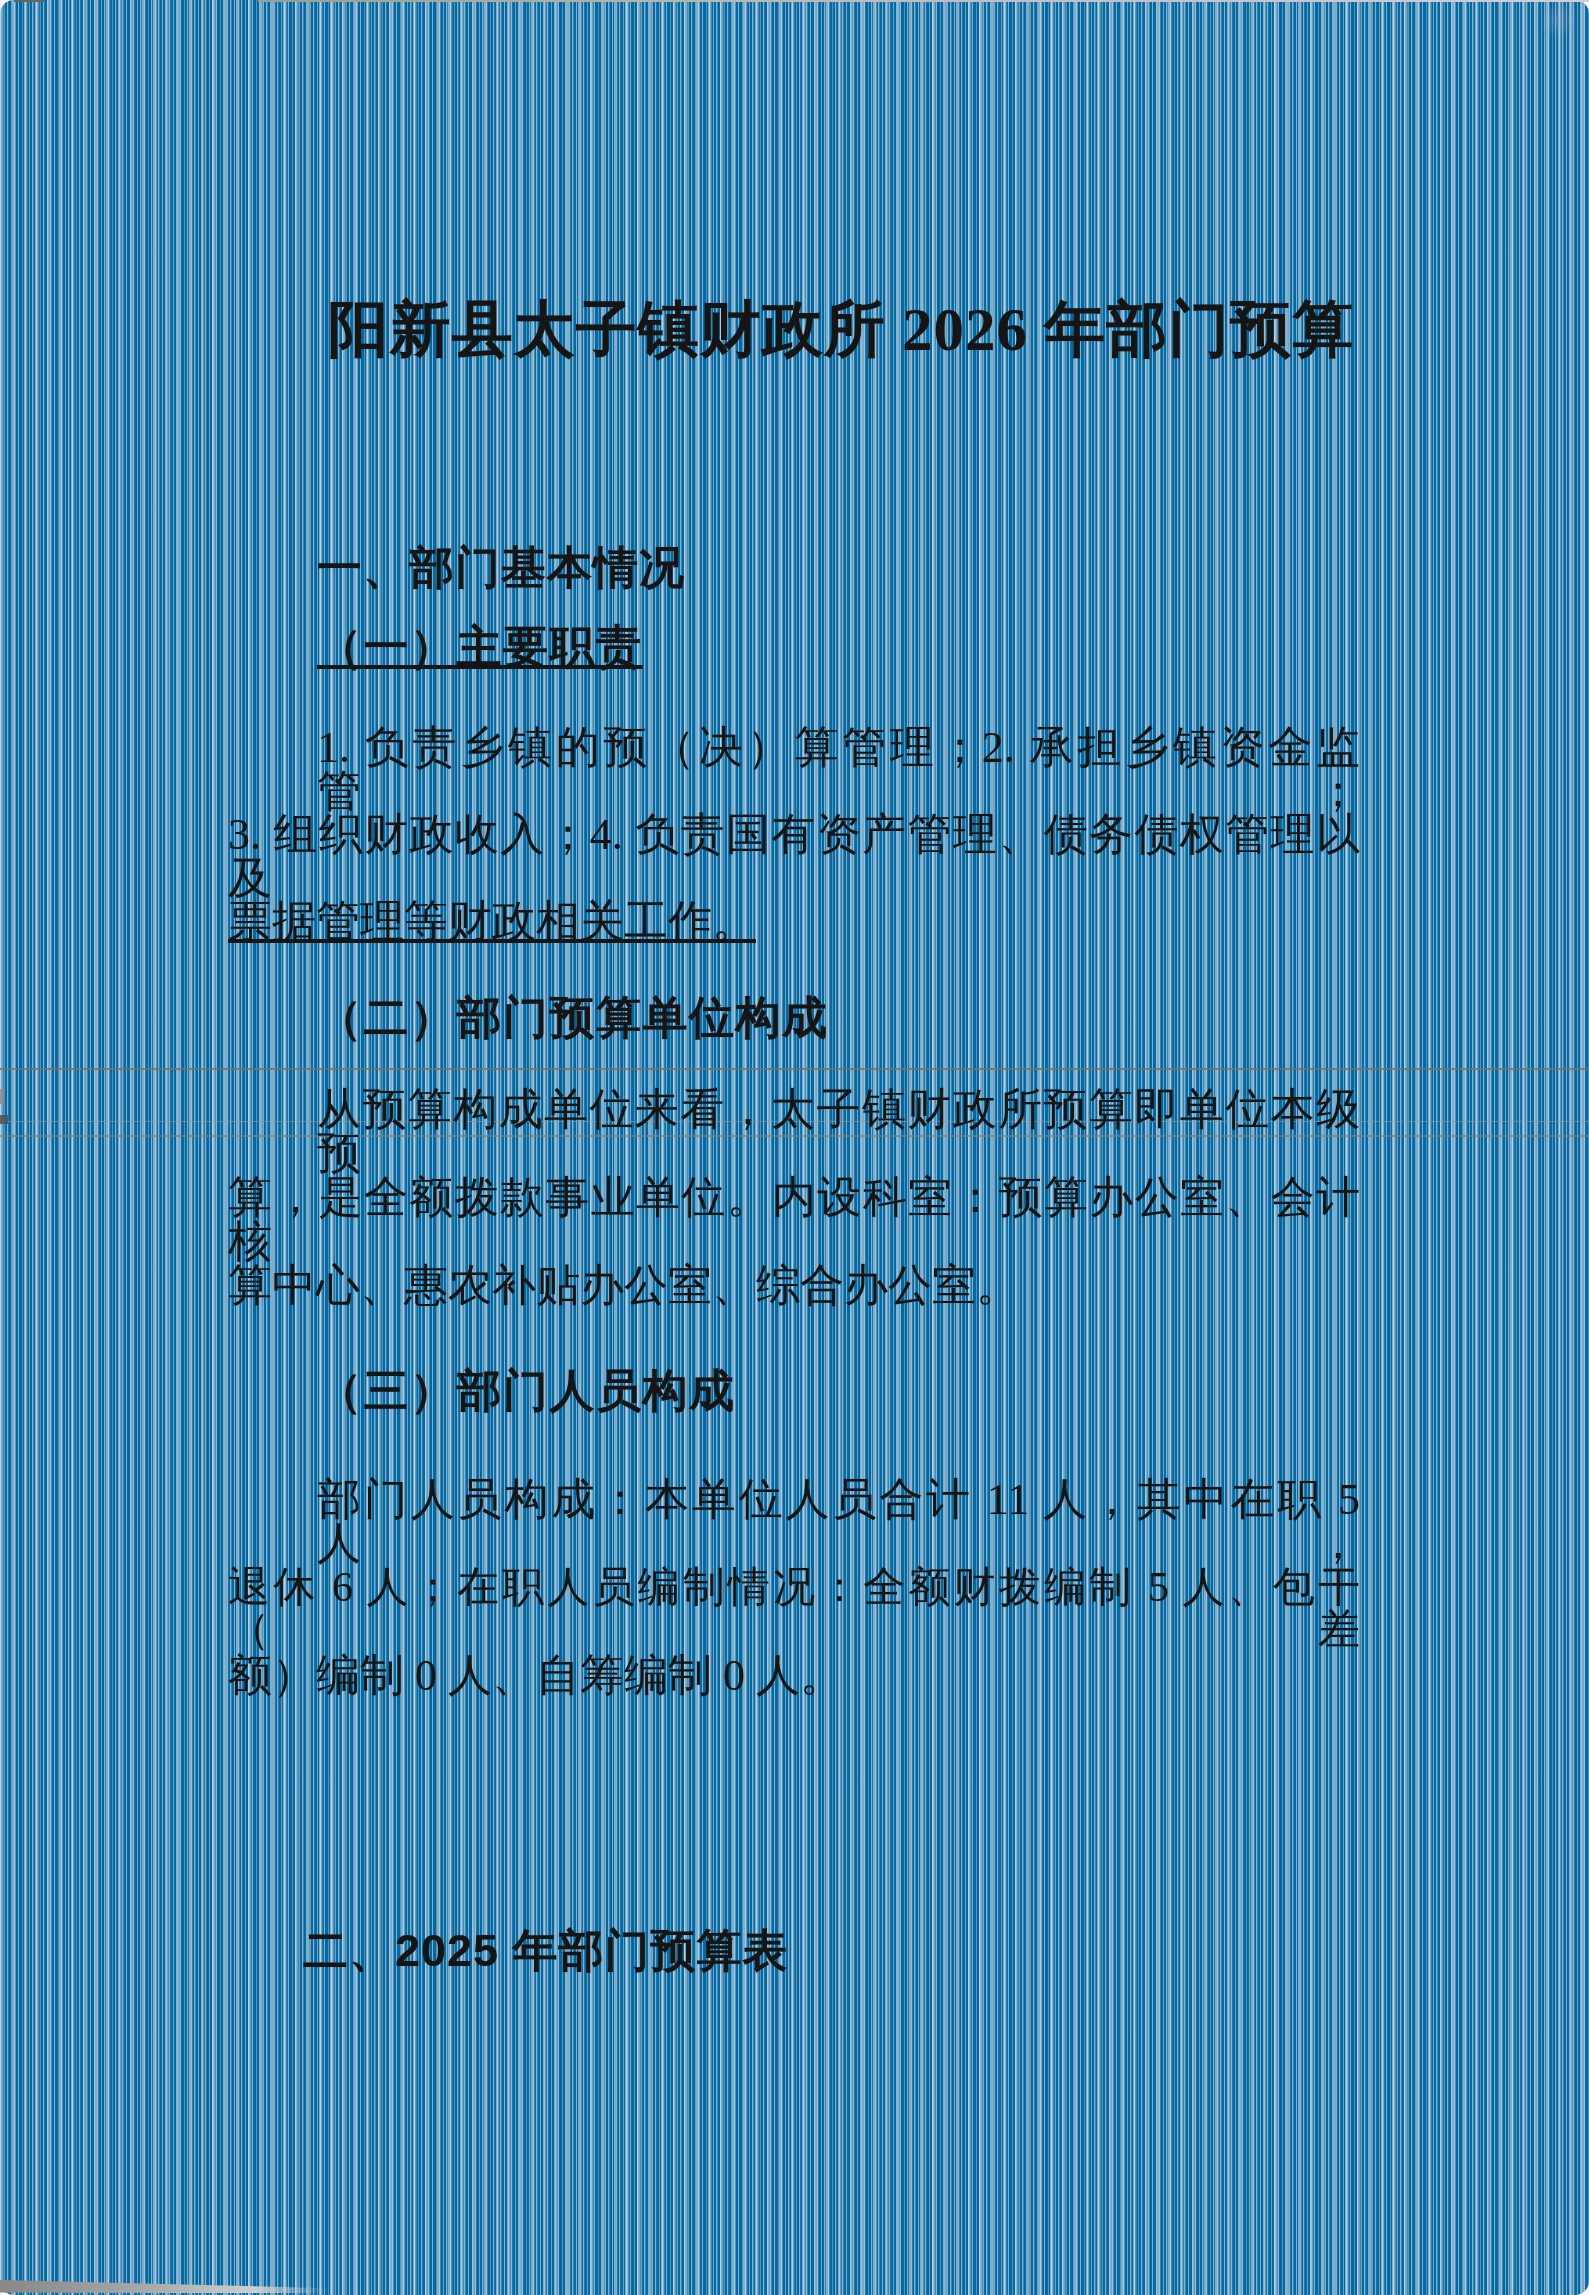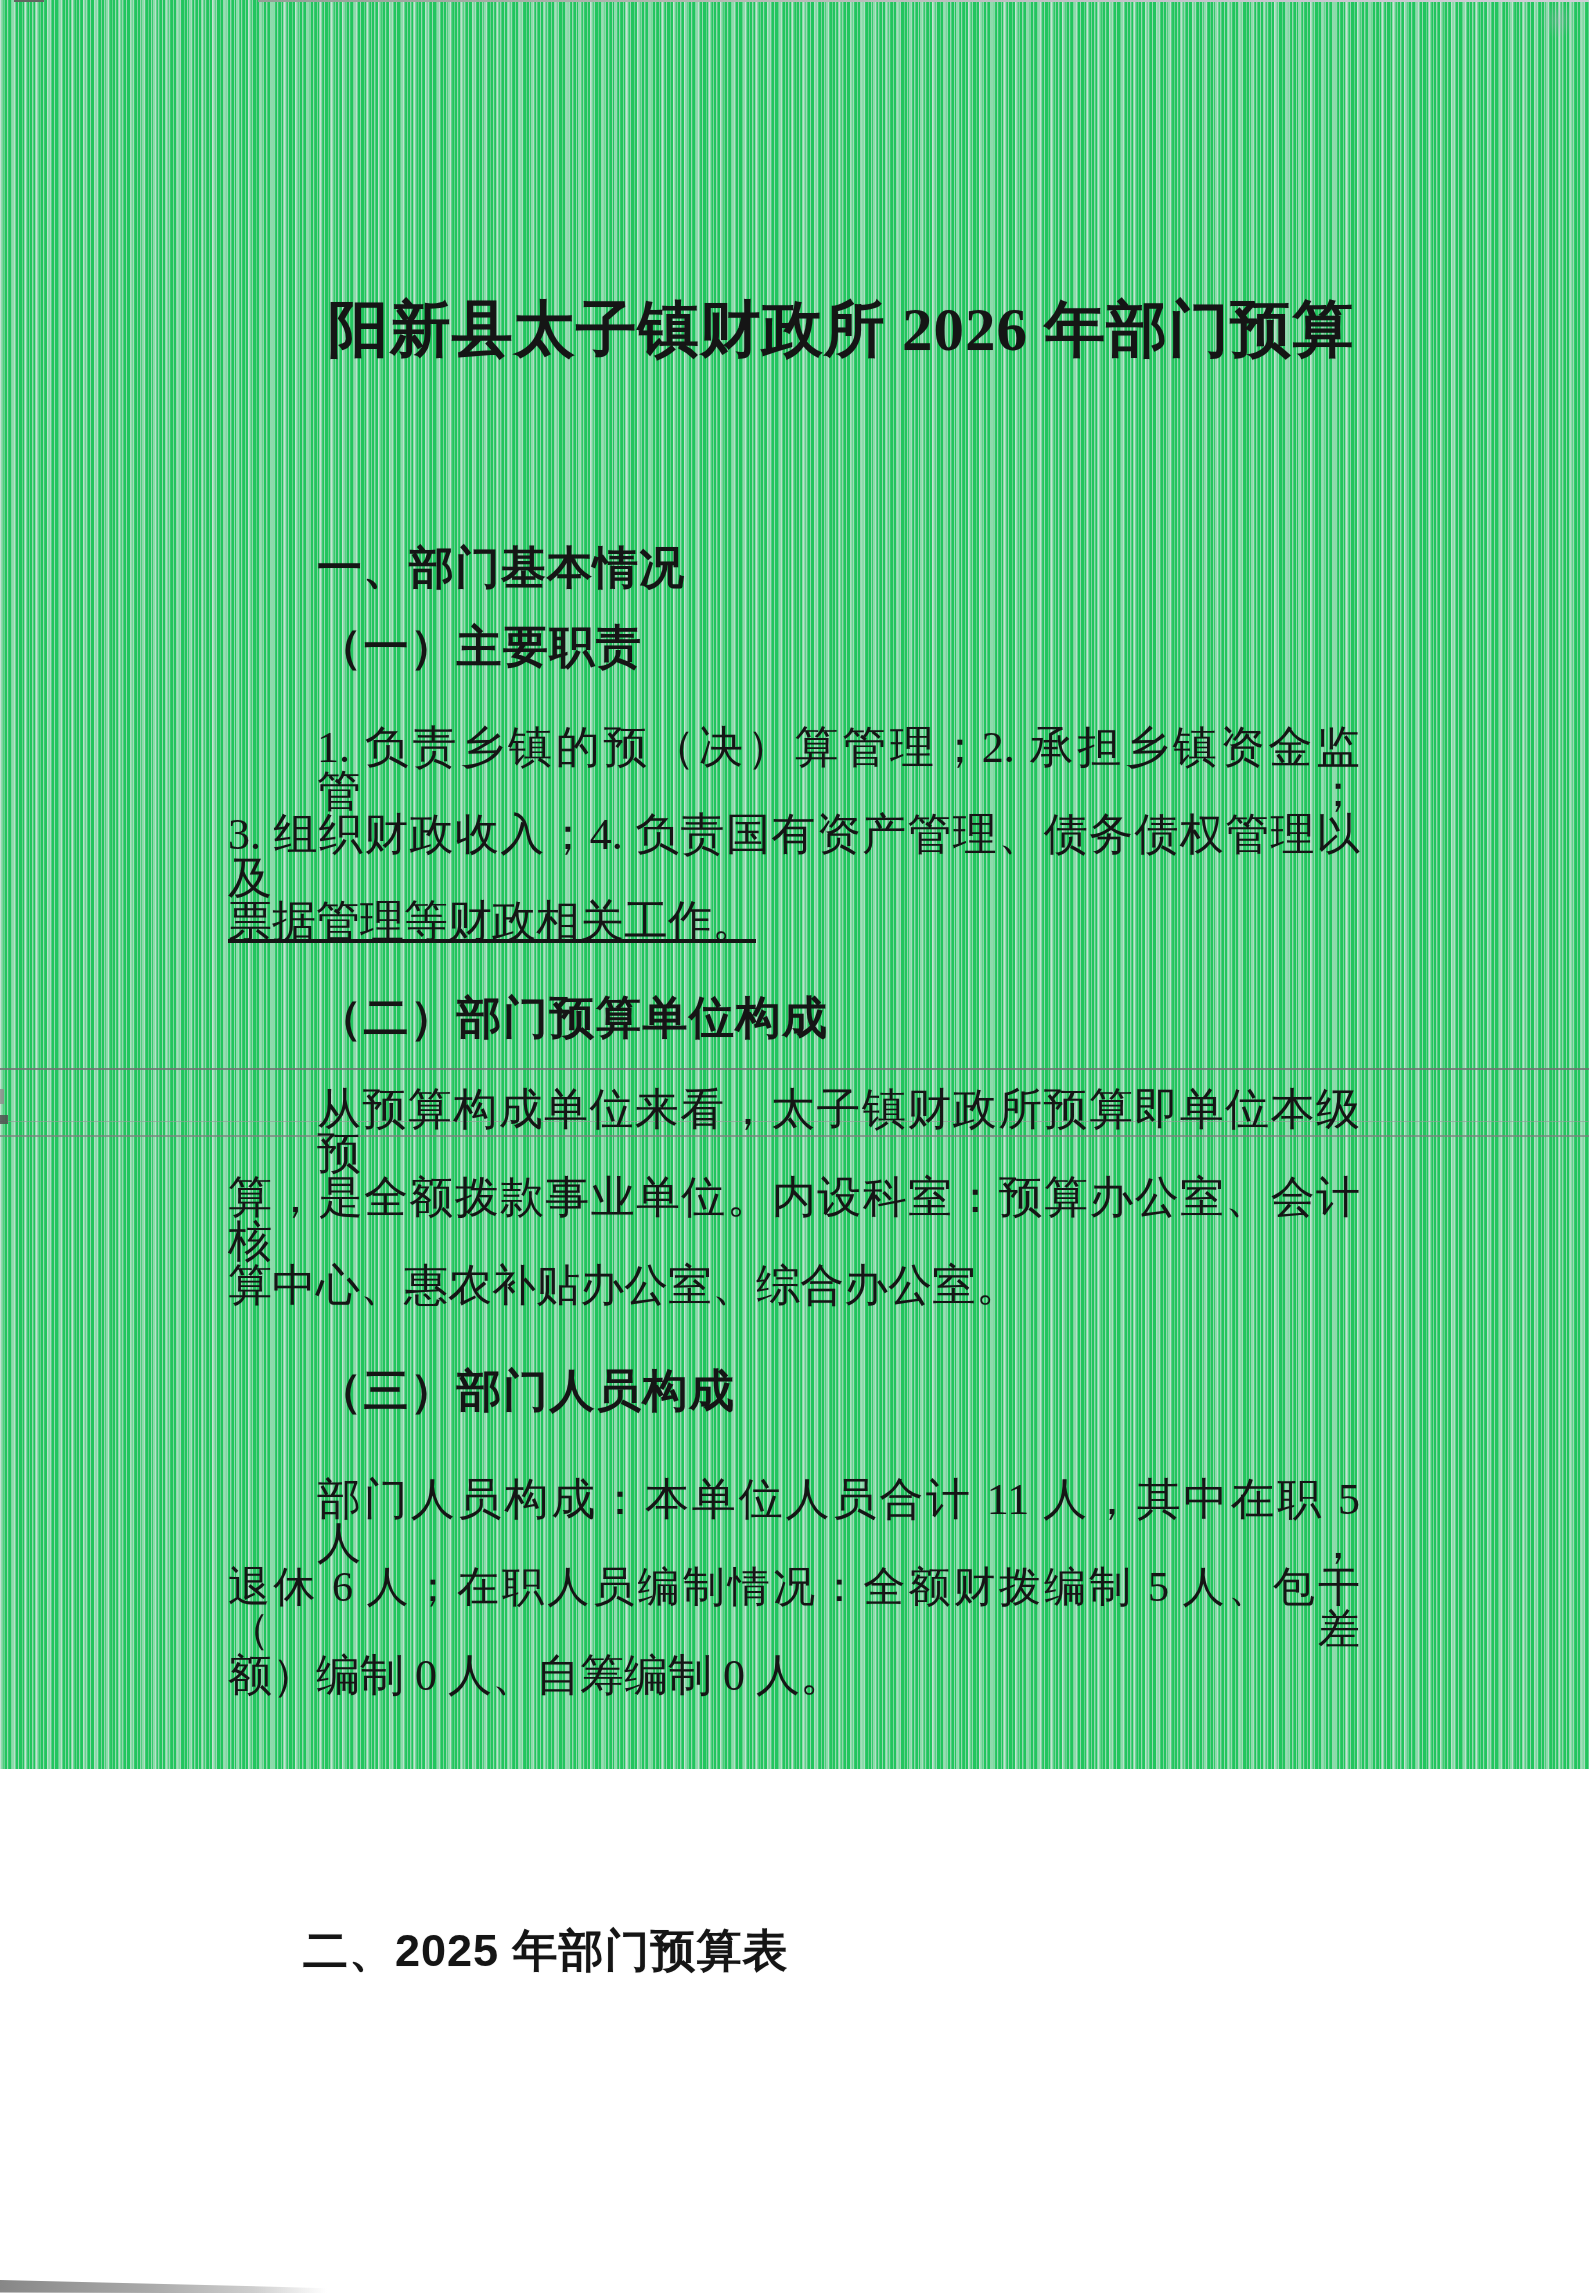--- a/index.html
+++ b/index.html
@@ -4,22 +4,23 @@
 <style>
   * { margin:0; padding:0; box-sizing:border-box; }
   html, body { width:1589px; height:2295px; }
   body {
     background:#ffffff;
     overflow:hidden;
     font-family:"Liberation Serif", serif;
   }
   .page {
     position:relative;
-    width:1589px; height:1769px;
-    background:#22c55e;
+    width:1589px; height:2295px;
+    background:#0369a1;
+    border-radius:14px;
   }
   
   .page::before {
     content:"";
     position:absolute; inset:0;
     background:
       repeating-linear-gradient(90deg,
         rgba(240,233,242,0.55) 0px, rgba(240,233,242,0.55) 0.5px,
         rgba(255,255,255,0) 1.5px, rgba(255,255,255,0) 3.6px),
       repeating-linear-gradient(90deg,
@@ -100,21 +101,21 @@
   <div class="artifact hline-b"></div>
   <div class="artifact hline-c"></div>
   <div class="artifact edge-blip-1"></div>
   <div class="artifact edge-blip-2"></div>
   <div class="artifact bottom-wedge"></div>
 
   <div class="t title">阳新县太子镇财政所 2026 年部门预算</div>
 
   <div class="t sec-heading" style="top:545px; left:317px;">一、部门基本情况</div>
 
-  <div class="t sub-heading" style="top:625px; left:317px;">（一）主要职责</div>
+  <div class="t sub-heading" style="top:625px; left:317px;text-decoration:underline;">（一）主要职责</div>
 
   <div class="t body-line indent" style="top:726px;">1. 负责乡镇的预（决）算管理；2. 承担乡镇资金监管；</div>
   <div class="t body-line" style="top:813px;">3. 组织财政收入；4. 负责国有资产管理、债务债权管理以及</div>
   <div class="t body-line short" style="top:900px;text-decoration:underline;">票据管理等财政相关工作。</div>
 
   <div class="t sub-heading" style="top:996px; left:317px;">（二）部门预算单位构成</div>
 
   <div class="t body-line indent" style="top:1088px;">从预算构成单位来看，太子镇财政所预算即单位本级预</div>
   <div class="t body-line" style="top:1176px;">算，是全额拨款事业单位。内设科室：预算办公室、会计核</div>
   <div class="t body-line short" style="top:1264px;">算中心、惠农补贴办公室、综合办公室。</div>

